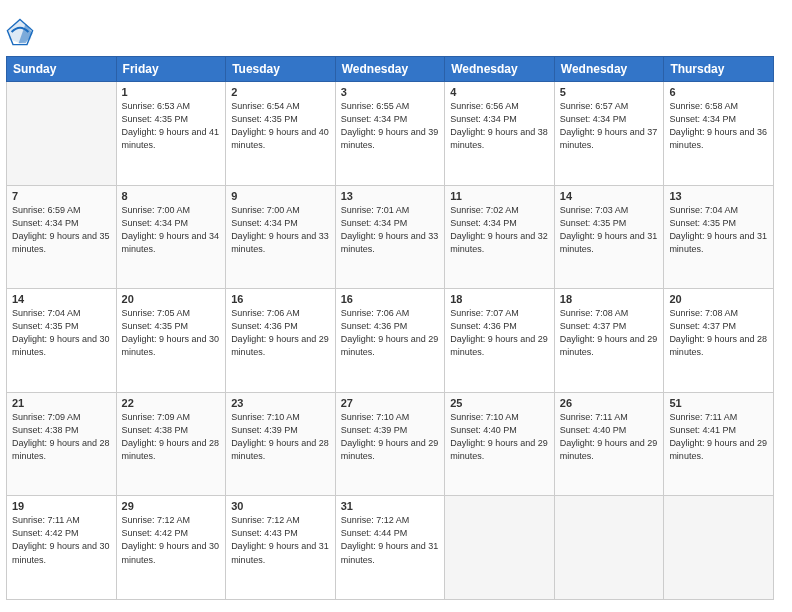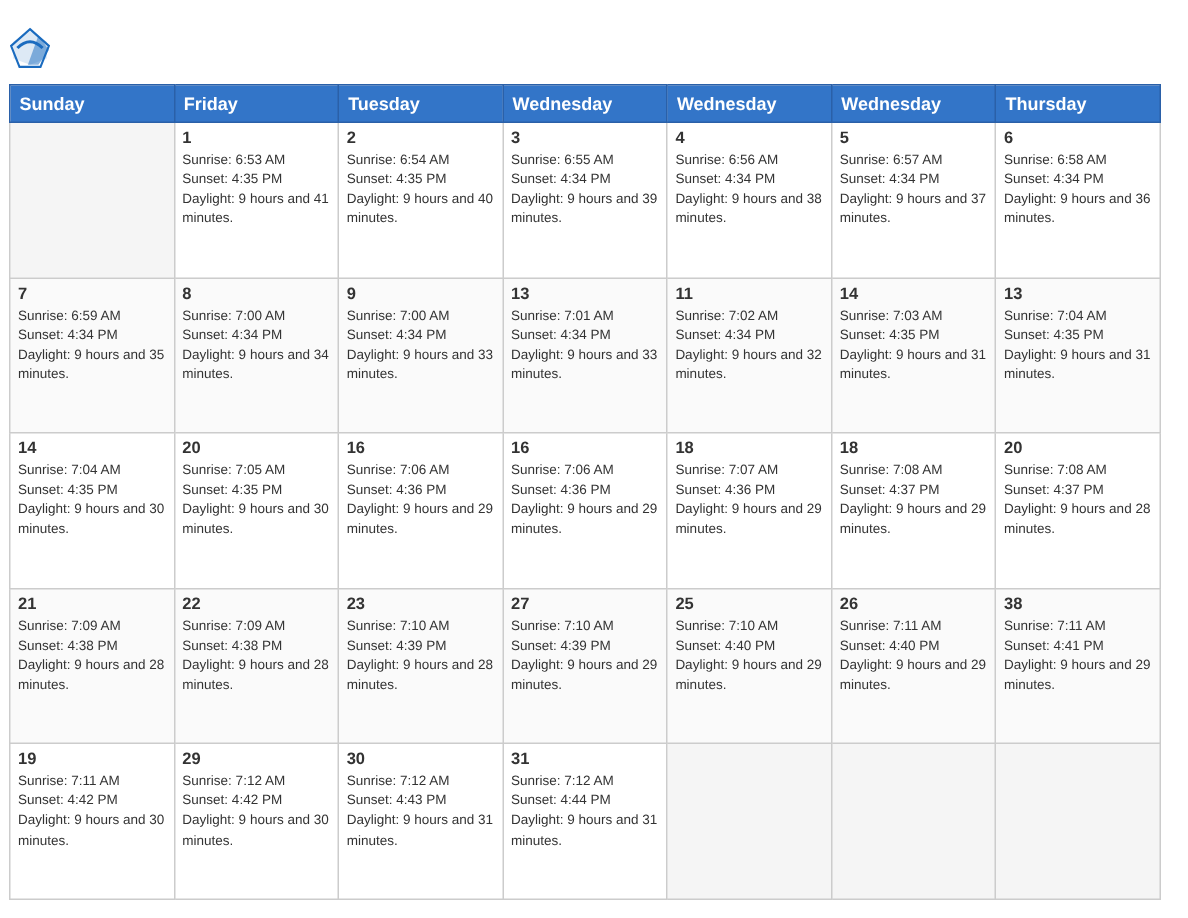--- a/index.html
+++ b/index.html
@@ -244,21 +244,21 @@
           </td>
           <td>
             <span class="day-num">25</span>
             <div class="day-info">Sunrise: 7:10 AM<br>Sunset: 4:40 PM<br>Daylight: 9 hours and 29 minutes.</div>
           </td>
           <td>
             <span class="day-num">26</span>
             <div class="day-info">Sunrise: 7:11 AM<br>Sunset: 4:40 PM<br>Daylight: 9 hours and 29 minutes.</div>
           </td>
           <td>
-            <span class="day-num">38</span>
+            <span class="day-num">51</span>
             <div class="day-info">Sunrise: 7:11 AM<br>Sunset: 4:41 PM<br>Daylight: 9 hours and 29 minutes.</div>
           </td>
         </tr>
         <tr>
           <td>
             <span class="day-num">19</span>
             <div class="day-info">Sunrise: 7:11 AM<br>Sunset: 4:42 PM<br>Daylight: 9 hours and 30 minutes.</div>
           </td>
           <td>
             <span class="day-num">29</span>

